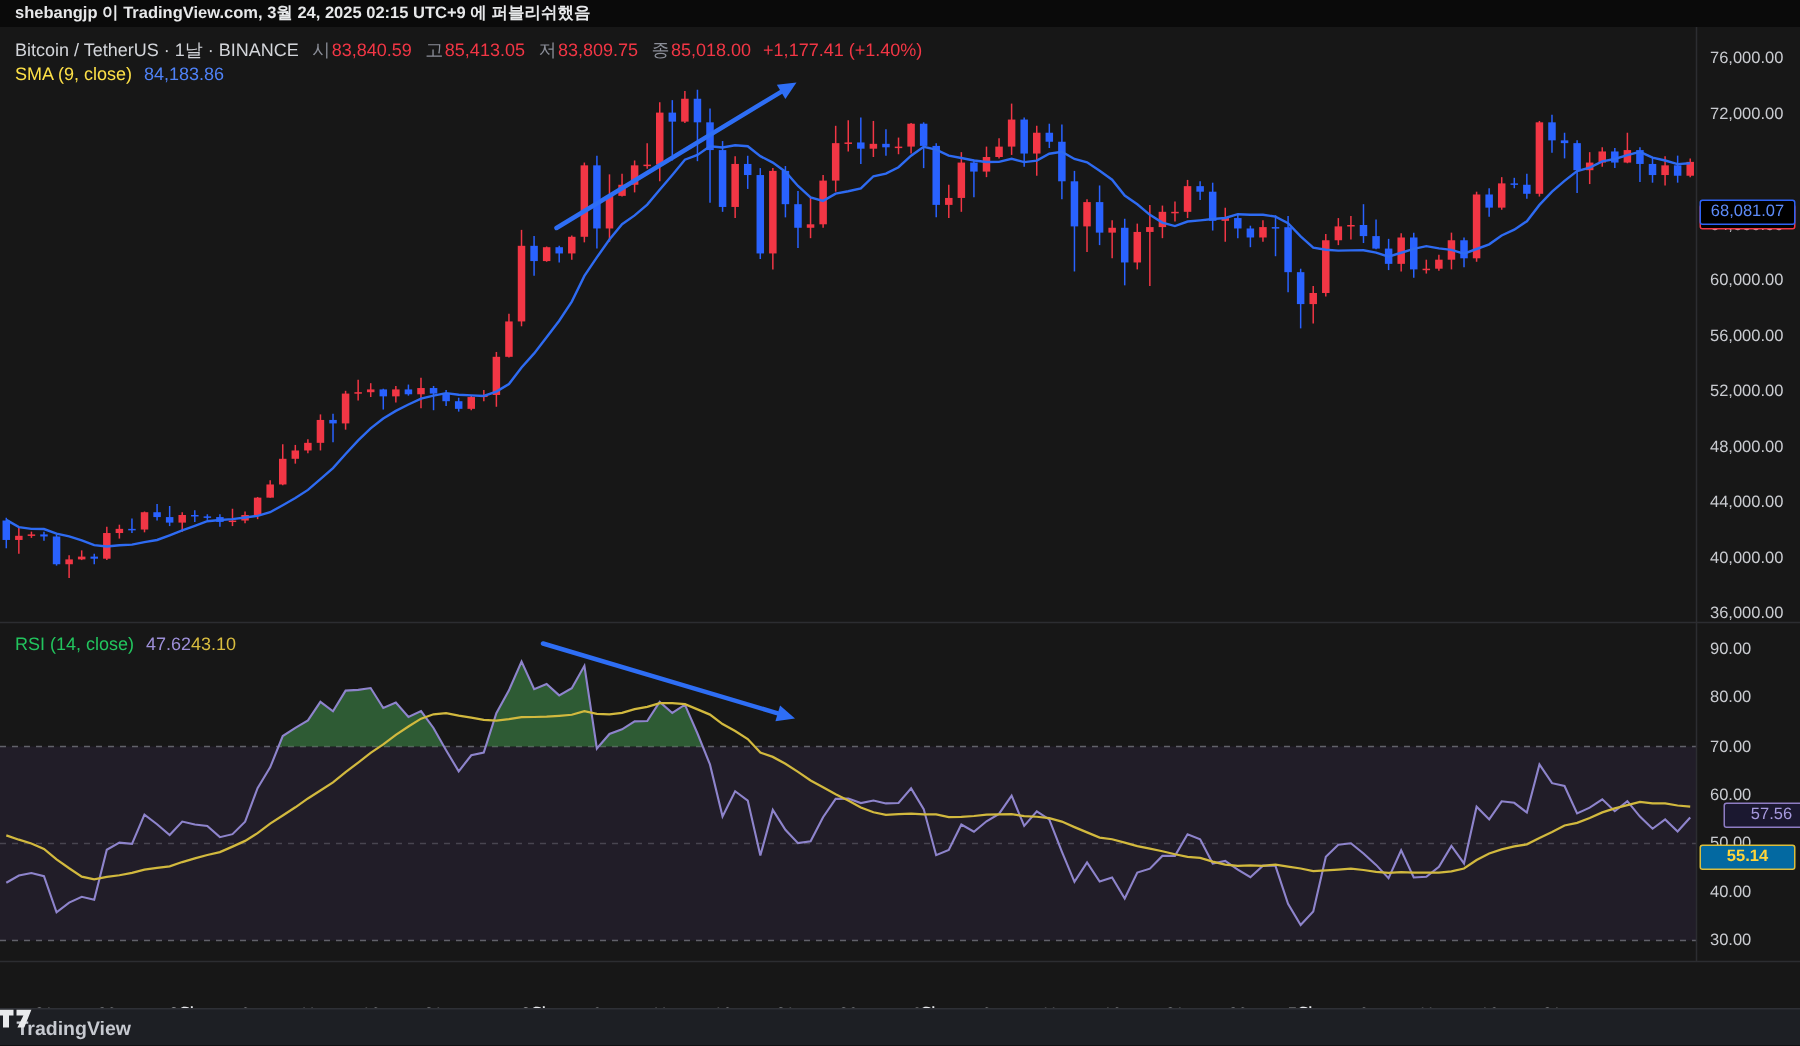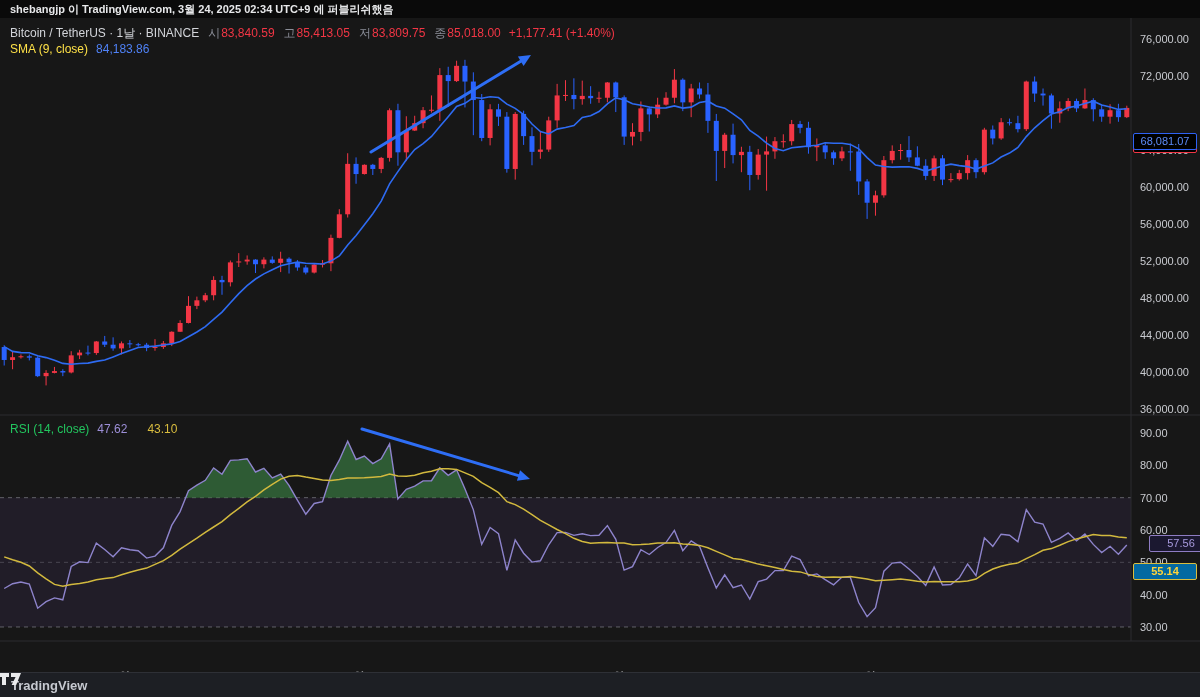--- a/index.html
+++ b/index.html
@@ -9,40 +9,40 @@
        color:#e7e8ea;font-size:11px;font-weight:700;line-height:18px;padding-left:10px;box-sizing:border-box;
        white-space:nowrap;z-index:30;}
   #chart-area{position:absolute;left:0;top:18px;width:1200px;height:654px;background:#171717;}
   svg{position:absolute;left:0;top:0;}
   .legend{position:absolute;left:10px;z-index:20;font-size:12px;white-space:nowrap;}
   .legend .sym{color:#d3d5da;}
   .legend .lab{color:#8b8e98;margin-left:9px;}
   .legend .val-up{color:#f23645;margin-left:1px;}
   .legend .val-sma{color:#4f82f7;margin-left:8px;}
   .legend .val-rsi{color:#9d8fd8;margin-left:8px;}
-  .legend .val-rsima{color:#d9bd3f;margin-left:20px;}
+  .legend .val-rsima{color:#d9bd3f;margin-left:0;}
   .axis-label{position:absolute;left:1140px;height:14px;line-height:14px;font-size:11px;color:#c9cbd0;z-index:5;}
   .time-label{position:absolute;top:651px;height:14px;line-height:14px;font-size:11px;color:#b6b8bd;
        transform:translateX(-50%);z-index:5;}
   .time-label.month{color:#e8e9ec;font-weight:700;}
   .badge{position:absolute;left:1133px;width:62px;height:15px;line-height:15px;font-size:11px;
        text-align:center;border-radius:2px;background:#000000;z-index:10;}
   .badge.up{border:1px solid #f23645;color:#f2626e;}
   .badge.sma{border:1px solid #2e62f4;color:#5d8bf8;}
   .badge.rsi{border:1px solid #8e7cc3;color:#a79ade;background:#1b1830;}
   .badge.rsima{border:1px solid #d9bd3f;color:#ffd43a;background:#0369a1;font-weight:700;}
   #footer{position:absolute;left:0;top:672px;width:1200px;height:25px;background:#1d1f24;
        border-top:1px solid #2e3036;box-sizing:border-box;display:flex;align-items:center;
        padding-left:11px;gap:7px;z-index:30;}
   #footer .brand{color:#c6c9d0;font-size:13px;font-weight:700;}
 </style>
 </head>
 <body>
 
-<div id="publish-bar">shebangjp 이 TradingView.com, 3월 24, 2025 02:34 UTC+9 에 퍼블리쉬했음</div>
+<div id="publish-bar">shebangjp 이 TradingView.com, 3월 24, 2025 02:15 UTC+9 에 퍼블리쉬했음</div>
 
 <div id="chart-area">
   <svg id="chart-svg" width="1200" height="654" viewBox="0 18 1200 654">
       <rect x="0" y="497.6666" width="1131" height="129.33320000000003" fill="rgba(126,87,194,0.10)"></rect>
       <line x1="0" x2="1131" y1="497.6666" y2="497.6666" stroke="#9a9da6" stroke-opacity="0.55" stroke-width="1" stroke-dasharray="4 4"></line>
       <line x1="0" x2="1131" y1="562.3332" y2="562.3332" stroke="#9a9da6" stroke-opacity="0.32" stroke-width="1" stroke-dasharray="4 4"></line>
       <line x1="0" x2="1131" y1="626.9998" y2="626.9998" stroke="#9a9da6" stroke-opacity="0.55" stroke-width="1" stroke-dasharray="4 4"></line>
       <polygon points="185.72063292723334,497.6666 188.5,490.7325562843082 196.8777777777778,485.17313304684467 205.25555555555556,480.3195022520796 213.63333333333335,467.8525397214827 222.01111111111112,474.2313222480928 230.3888888888889,460.4443159106206 238.76666666666668,459.8883759613352 247.14444444444445,458.72539857917803 255.52222222222224,472.04635464883063 263.90000000000003,468.38428690726784 272.27777777777777,477.902202565934 280.65555555555557,474.11543799173785 289.03333333333336,485.31763672682166 295.99640228850797,497.6666 185.72063292723334,497.6666" fill="rgba(56,118,64,0.72)"></polygon>
       <polygon points="323.82796263590313,497.6666 330.9222222222222,475.54302271390424 339.3,460.1722890851463 347.6777777777778,441.0782859707617 356.0555555555556,459.5244129366672 364.43333333333334,455.99288920209943 372.81111111111113,463.5656410166186 381.1888888888889,458.844785246439 389.56666666666666,443.8611801960387 397.742298299599,497.6666 323.82796263590313,497.6666" fill="rgba(56,118,64,0.72)"></polygon>
       <polygon points="399.09319615753174,497.6666 406.32222222222225,489.2947046544361 414.70000000000005,486.20062943402297 423.0777777777778,480.9204581972901 431.4555555555556,480.73036276156046 439.83333333333337,467.8727428923852 448.2111111111111,475.3272606620876 456.5888888888889,469.8247337820274 464.9666666666667,489.0386732318962 468.48641166966354,497.6666 399.09319615753174,497.6666" fill="rgba(56,118,64,0.72)"></polygon>

